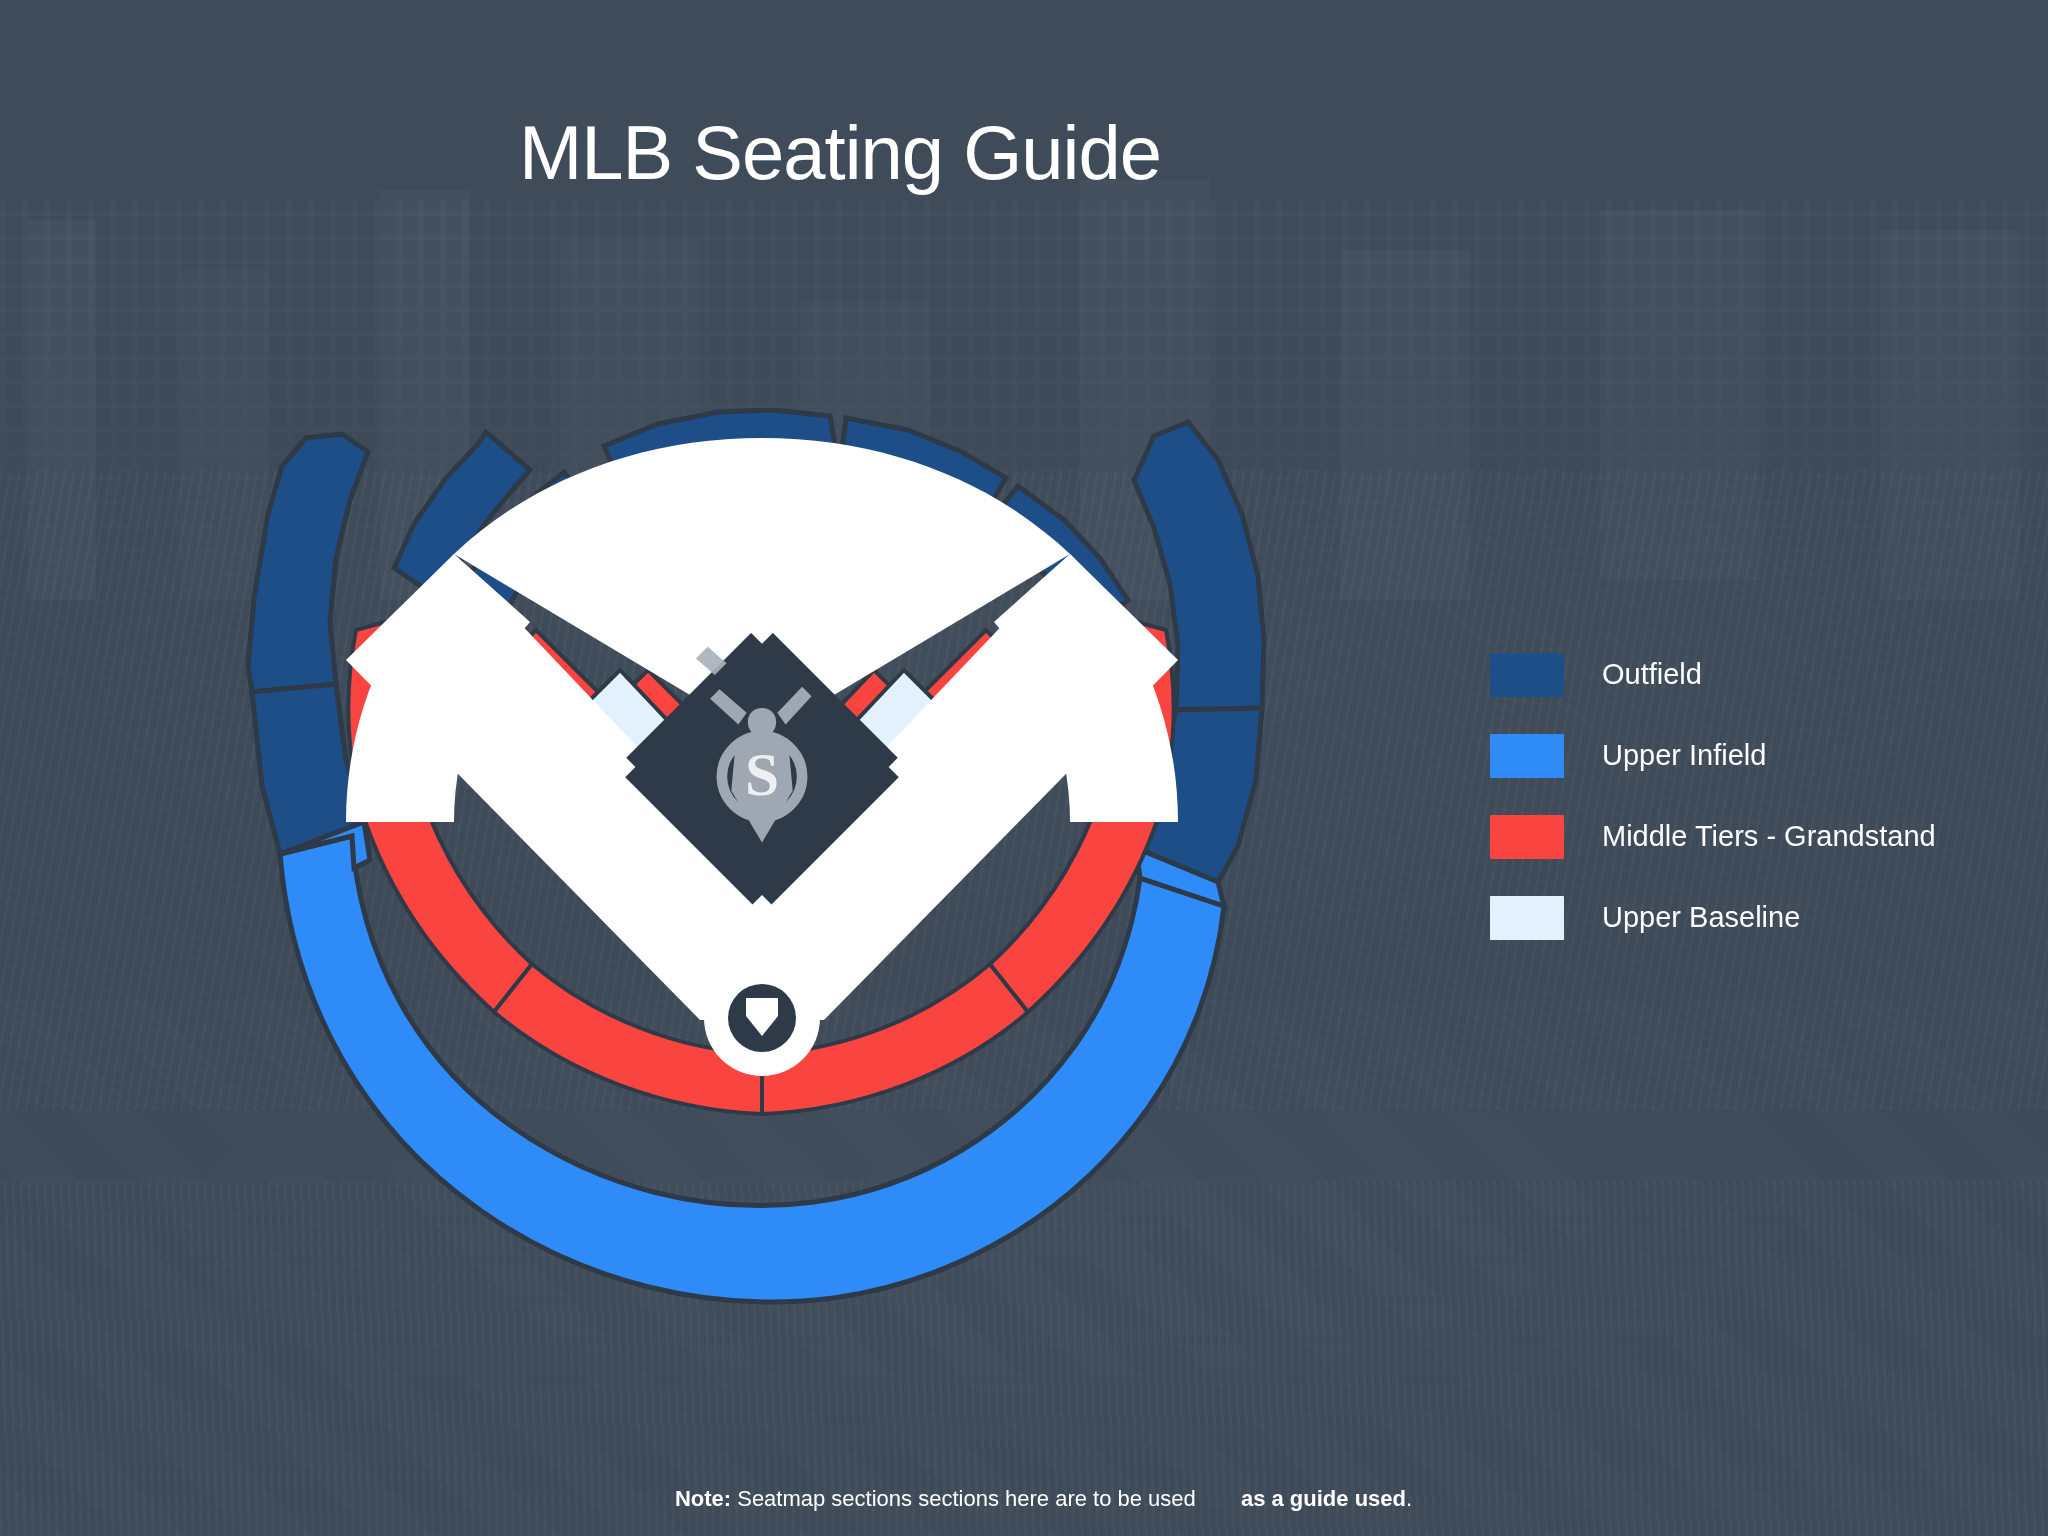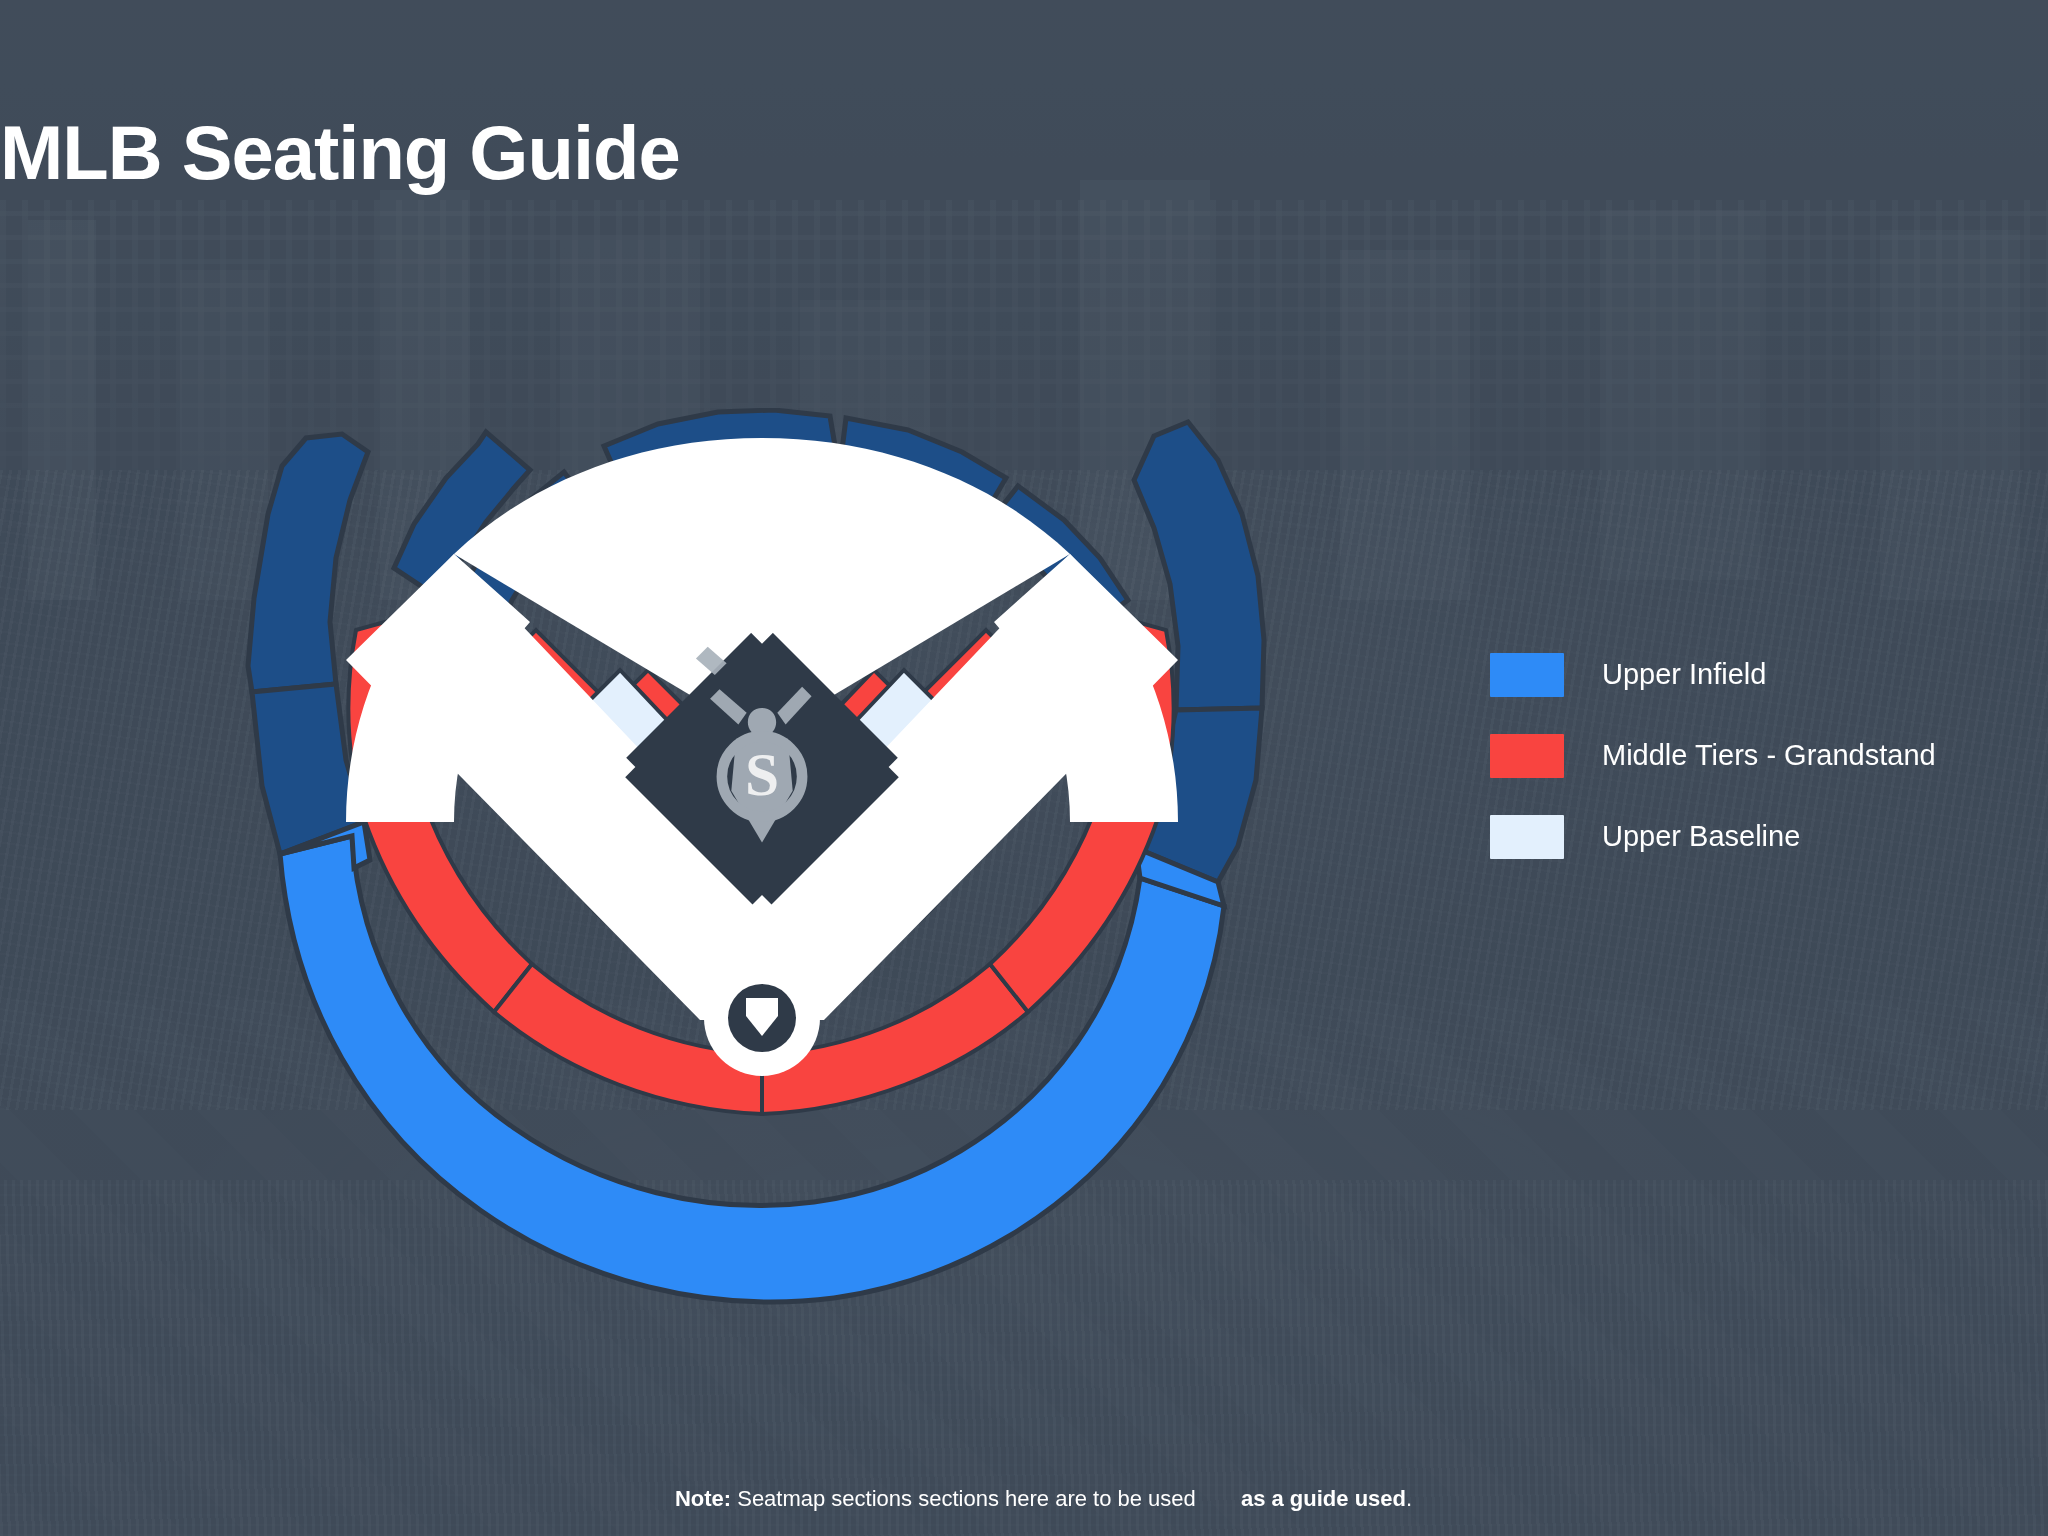--- a/index.html
+++ b/index.html
@@ -87,24 +87,24 @@
   #backdrop-tint {
     position: absolute; inset: 0;
     background: rgba(64,75,89,.68);
   }
 
   
   #title {
     position: absolute;
     left: 0; top: 62px;
     width: 1680px;
-    text-align: left;
+    text-align: center;
     color: #ffffff;
     font-size: 76px;
-    font-weight: 700;
+    font-weight: 400;
     letter-spacing: -1px;
     line-height: 1.05;
   }
 
   
   #map-wrap {
     position: absolute;
     left: 218px;
     top: 408px;
     width: 1120px;
@@ -309,20 +309,24 @@
           <use href="#batter-mark"></use>
           <circle cx="0" cy="14" r="34" fill="none" stroke="#a9b2bb" stroke-width="9"></circle>
           <text x="0" y="30" text-anchor="middle" font-family="Liberation Serif, serif" font-size="52" font-weight="700" fill="#ffffff">S</text>
         </g>
       </g>
     </svg>
   </div>
 
   <div id="legend">
     <div class="legend-row">
+      <span class="legend-swatch" style="background:#1d4e88"></span>
+      <span class="legend-label">Outfield</span>
+    </div>
+    <div class="legend-row">
       <span class="legend-swatch" style="background:#2e8bf7"></span>
       <span class="legend-label">Upper Infield</span>
     </div>
     <div class="legend-row">
       <span class="legend-swatch" style="background:#f94440"></span>
       <span class="legend-label">Middle Tiers - Grandstand</span>
     </div>
     <div class="legend-row">
       <span class="legend-swatch" style="background:#e3f0fd"></span>
       <span class="legend-label">Upper Baseline</span>

